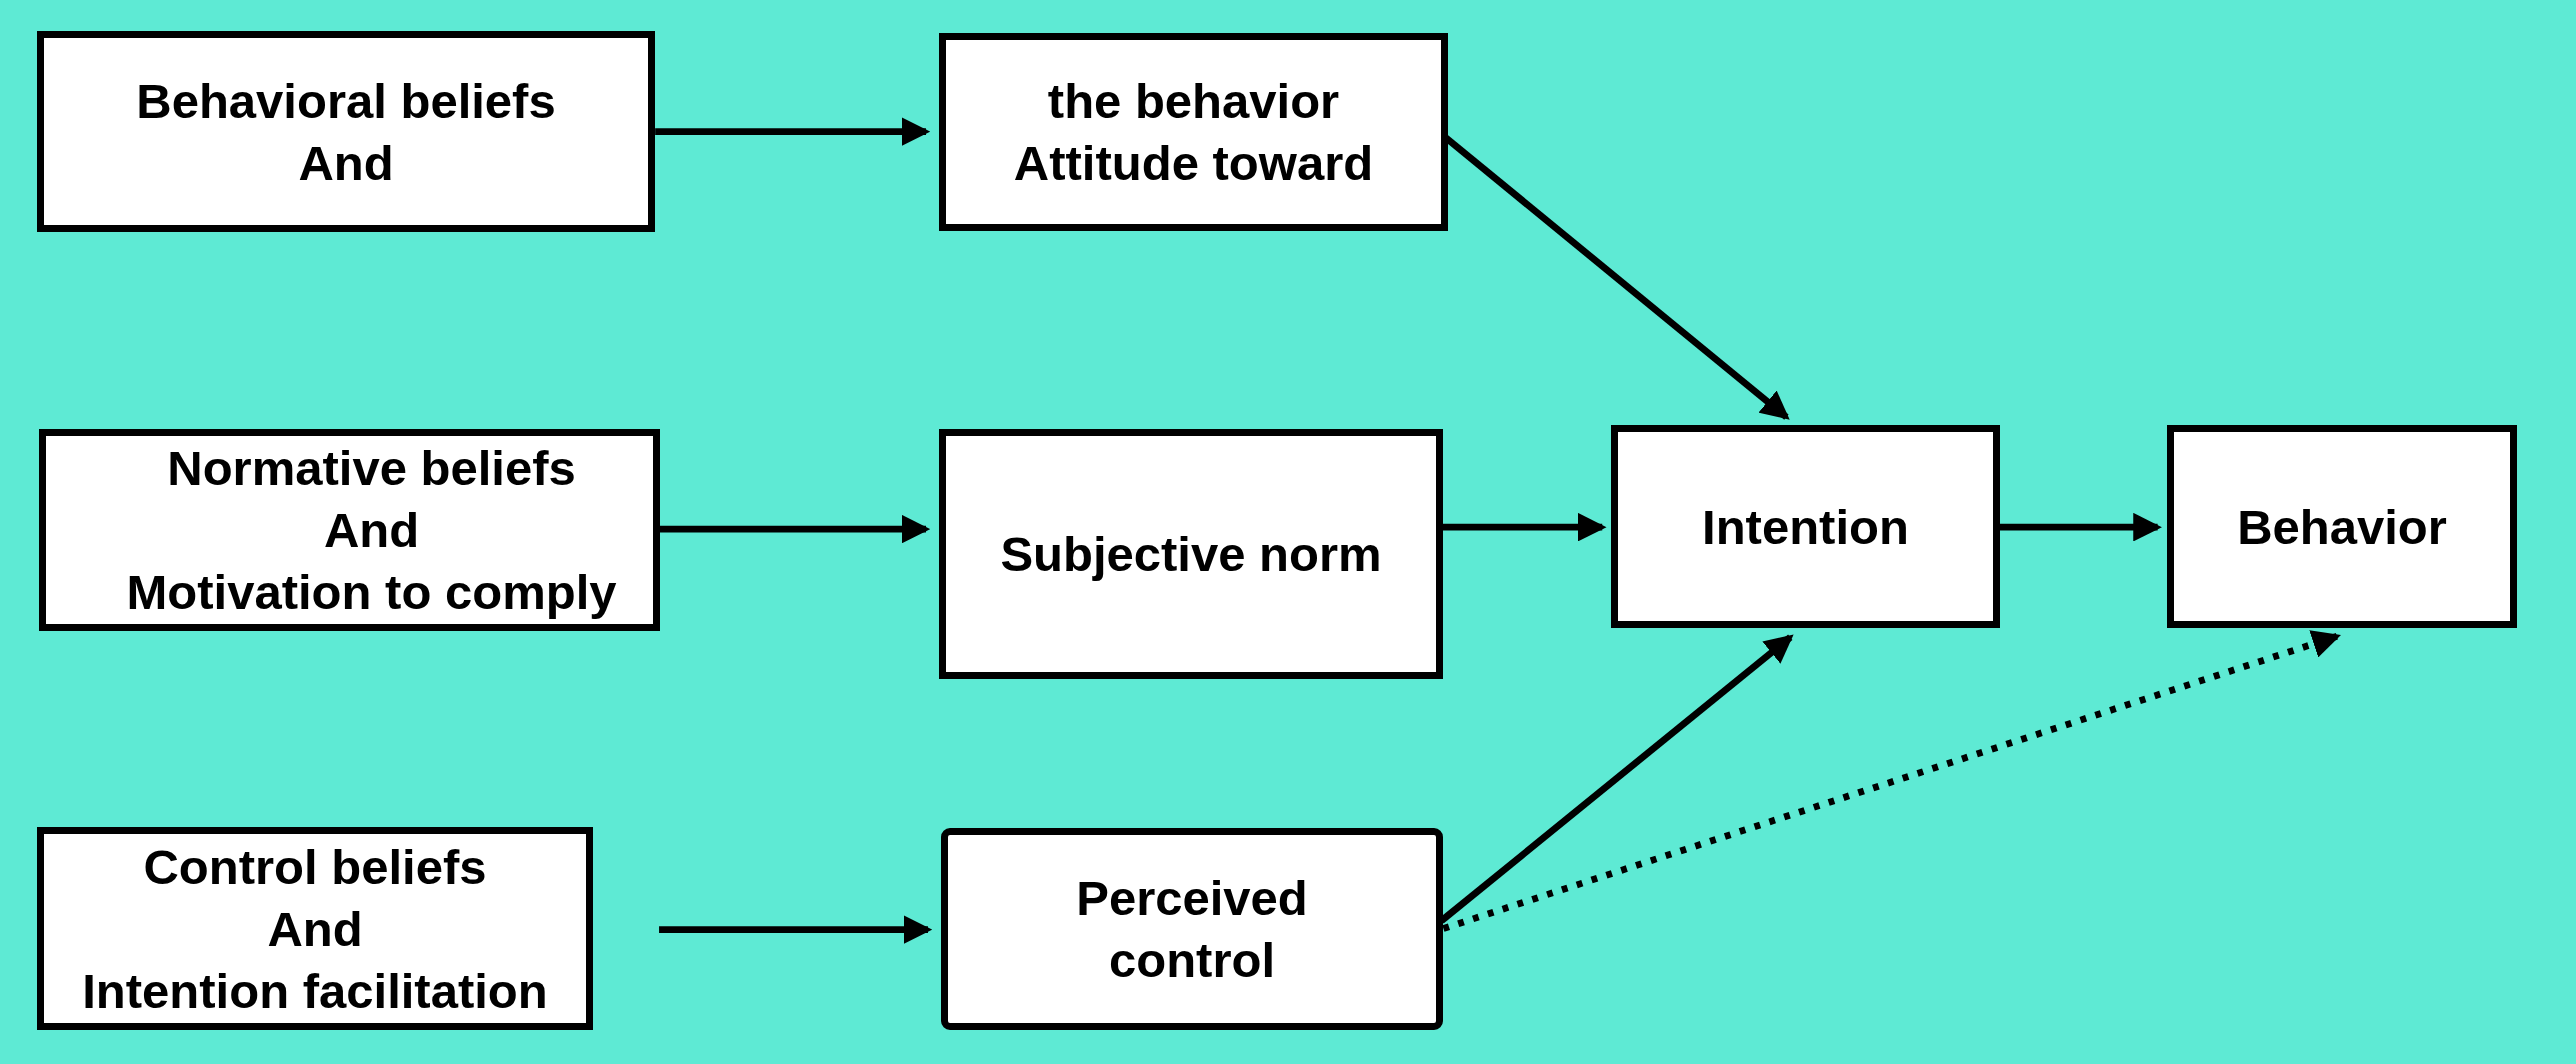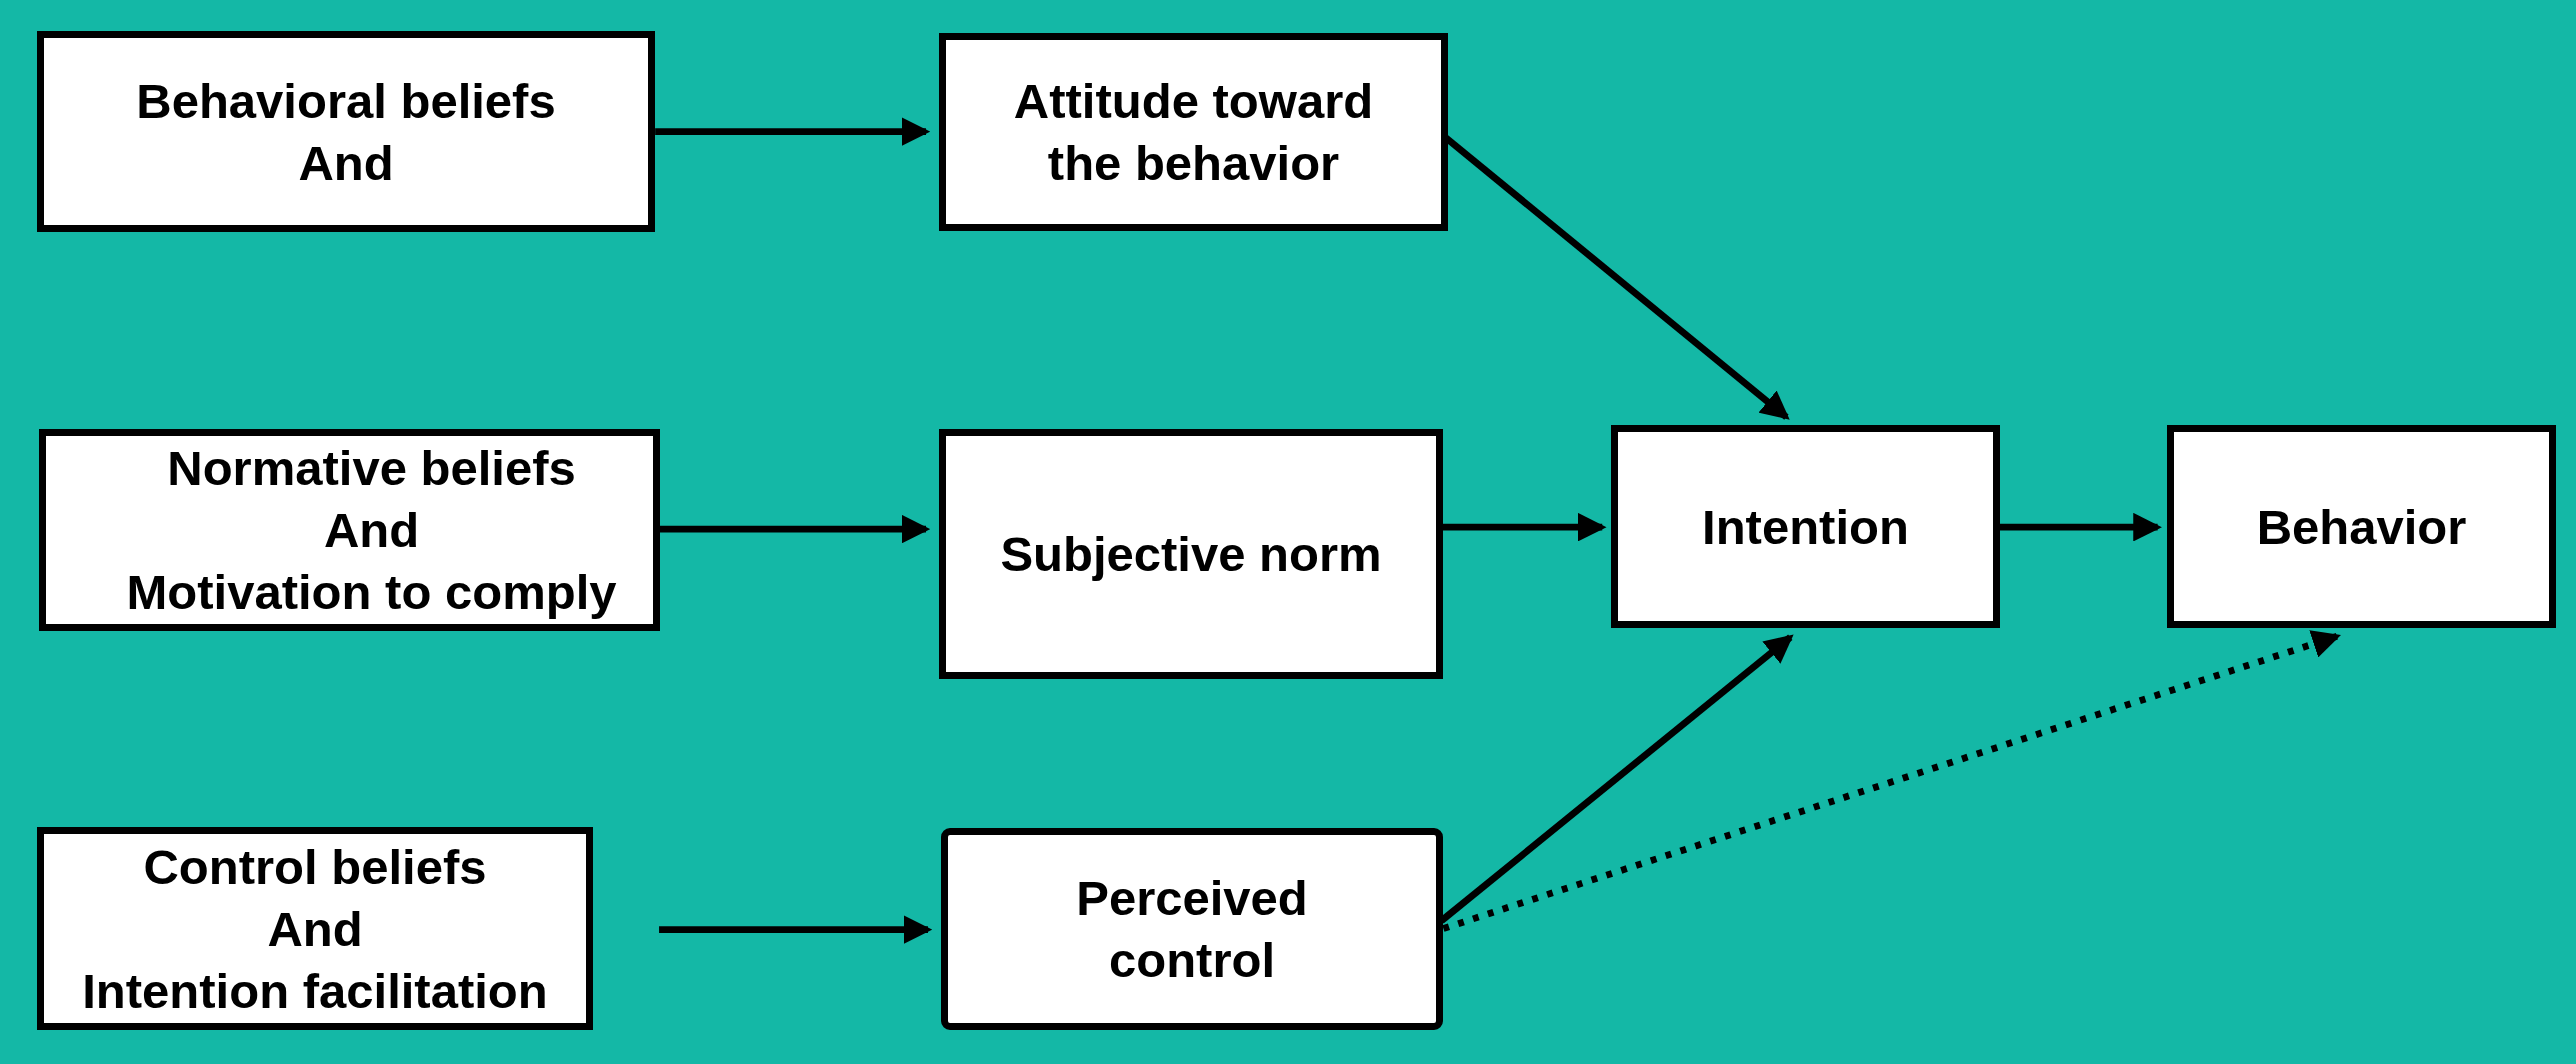--- a/index.html
+++ b/index.html
@@ -41,21 +41,21 @@
     font-weight: bold;
     font-size: 49px;
     line-height: 62px;
     color: #000000;
     white-space: nowrap;
   }
 </style>
 </head>
 <body>
 
-<div class="canvas" style="width: 2576px; height: 1064px; background: #14b8a6; color: rgb(0, 0, 0);">
+<div class="canvas" style="width: 2576px; height: 1064px; background: #5eead4; color: rgb(0, 0, 0);">
   <svg class="edge-layer" id="edge-layer" xmlns="http://www.w3.org/2000/svg" width="2576" height="1064" viewBox="0 0 2643 1092">
     <defs>
       <marker id="arrowhead" viewBox="0 0 10 10" refX="8.5" refY="5" markerWidth="4.2" markerHeight="4.2" orient="auto" markerUnits="strokeWidth">
         <path d="M 0 0 L 10 5 L 0 10 Z" fill="currentColor"></path>
       </marker>
     </defs>
   <line x1="672" y1="135" x2="950" y2="135" class="solid" marker-end="url(#arrowhead)"></line>
       <line x1="1483" y1="141" x2="1833" y2="428" class="solid" marker-end="url(#arrowhead)"></line>
       <line x1="675" y1="543" x2="950" y2="543" class="solid" marker-end="url(#arrowhead)"></line>
       <line x1="1478" y1="541" x2="1644" y2="541" class="solid" marker-end="url(#arrowhead)"></line>
@@ -63,35 +63,35 @@
       <line x1="676" y1="954" x2="952" y2="954" class="solid" marker-end="url(#arrowhead)"></line>
       <line x1="1479" y1="945" x2="1837" y2="654" class="solid" marker-end="url(#arrowhead)"></line>
       <line x1="1481" y1="953" x2="2398" y2="653" class="dotted" marker-end="url(#arrowhead)"></line>
     </svg>
   <div id="node-layer">
       <div class="node" style="left: 37px; top: 31px; width: 618px; height: 201px; border-color: rgb(0, 0, 0); color: rgb(0, 0, 0);">
         <div>Behavioral beliefs</div>
         <div>And</div>
       </div>
       <div class="node" style="left: 939px; top: 33px; width: 509px; height: 198px; border-color: rgb(0, 0, 0); color: rgb(0, 0, 0);">
+        <div>the behavior</div>
         <div>Attitude toward</div>
-        <div>the behavior</div>
       </div>
       <div class="node" style="left: 39px; top: 429px; width: 621px; height: 202px; border-color: rgb(0, 0, 0); color: rgb(0, 0, 0); padding-left: 44px;">
         <div>Normative beliefs</div>
         <div>And</div>
         <div>Motivation to comply</div>
       </div>
       <div class="node" style="left: 939px; top: 429px; width: 504px; height: 250px; border-color: rgb(0, 0, 0); color: rgb(0, 0, 0);">
         <div>Subjective norm</div>
       </div>
       <div class="node" style="left: 1611px; top: 425px; width: 389px; height: 203px; border-color: rgb(0, 0, 0); color: rgb(0, 0, 0); text-align: center;">
         <div>Intention</div>
       </div>
-      <div class="node" style="left: 2167px; top: 425px; width: 389px; height: 203px; border-color: rgb(0, 0, 0); color: rgb(0, 0, 0); text-align: right;">
+      <div class="node" style="left: 2167px; top: 425px; width: 350px; height: 203px; border-color: rgb(0, 0, 0); color: rgb(0, 0, 0); text-align: right;">
         <div>Behavior</div>
       </div>
       <div class="node" style="left: 37px; top: 827px; width: 556px; height: 203px; border-color: rgb(0, 0, 0); color: rgb(0, 0, 0);">
         <div>Control beliefs</div>
         <div>And</div>
         <div>Intention facilitation</div>
       </div>
       <div class="node" style="left: 941px; top: 828px; width: 502px; height: 202px; border-color: rgb(0, 0, 0); color: rgb(0, 0, 0); border-radius: 9px;">
         <div>Perceived</div>
         <div>control</div>

